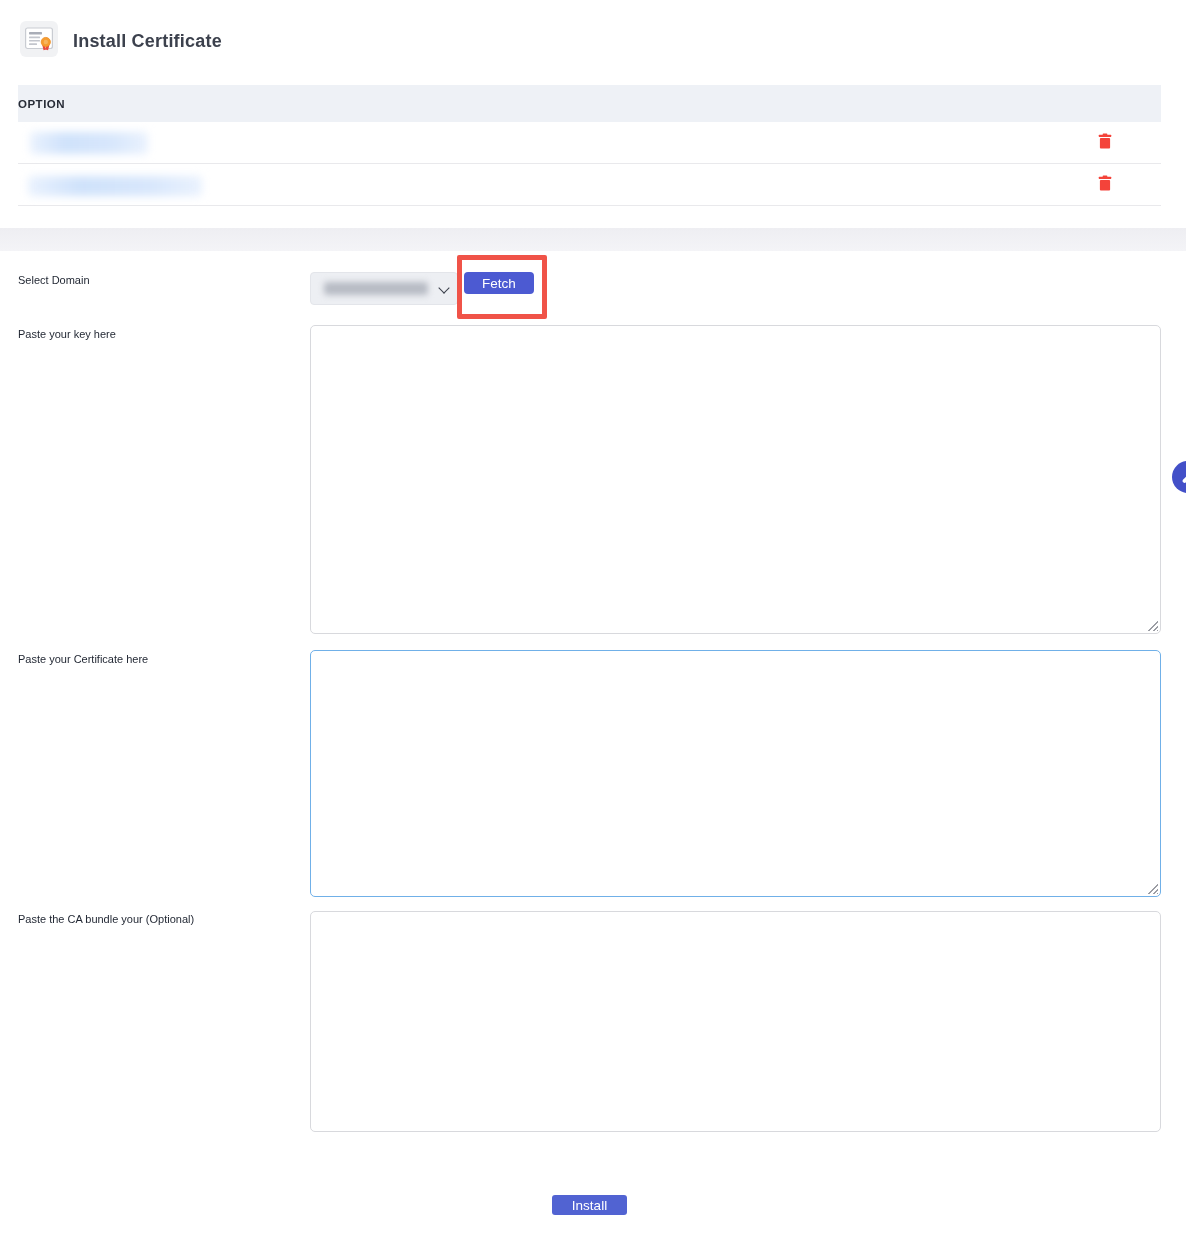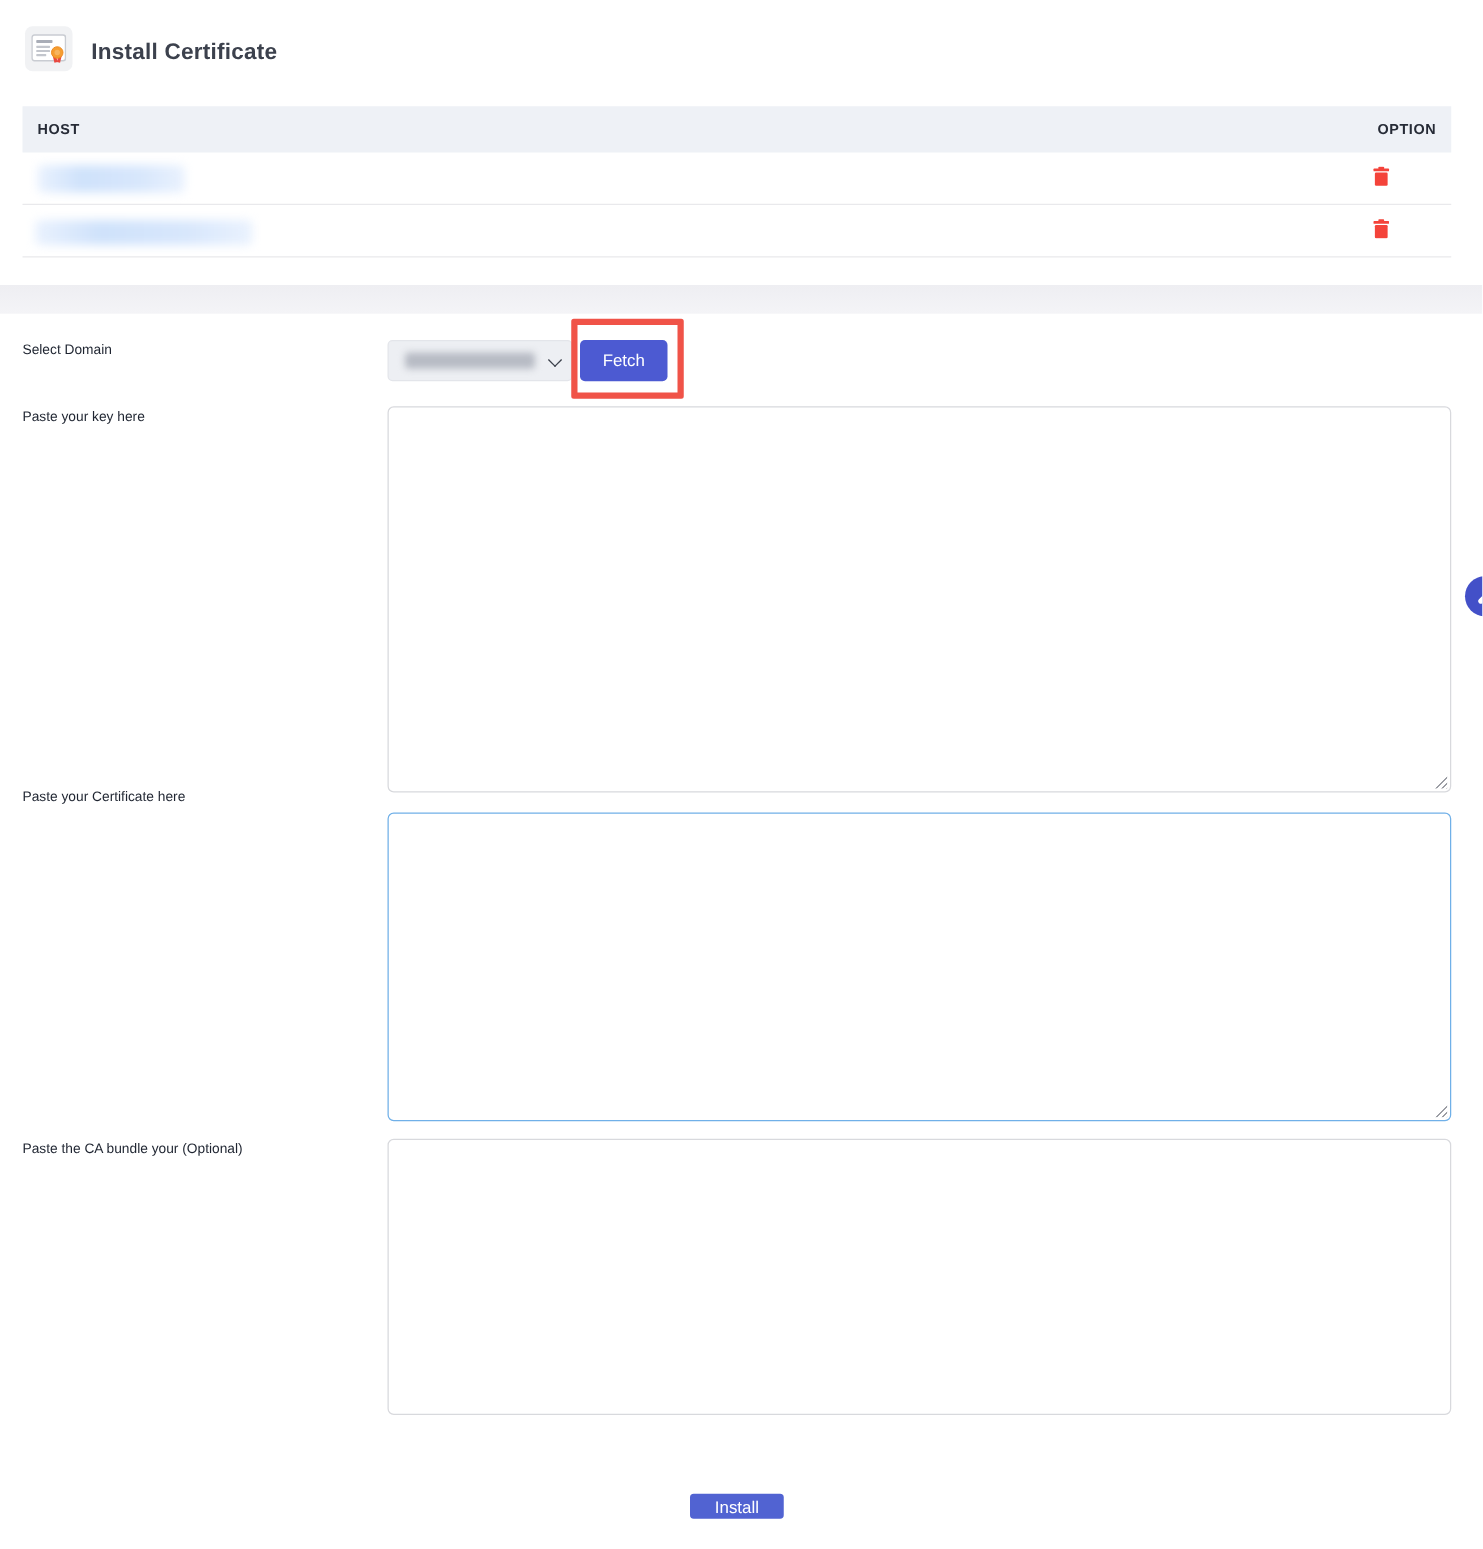--- a/index.html
+++ b/index.html
@@ -29,35 +29,35 @@
     display:flex; align-items:center; justify-content:center; }
 
   
   .band { position:absolute; left:0; right:0; top:228px; height:23px;
     background:linear-gradient(#eeeef2,#f4f4f7); }
 
   
   .flabel { position:absolute; left:18px; font-size:11px; font-weight:500; color:#1e2430; }
   .lbl-domain { top:274px; }
   .lbl-key { top:328px; }
-  .lbl-cert { top:632px; }
+  .lbl-cert { top:653px; }
   .lbl-ca { top:913px; }
 
   .domain-select { position:absolute; left:310px; top:272px; width:148px; height:33px;
     background:#edeff3; border:1px solid #e3e5ea; border-radius:4px; cursor:pointer;
     display:flex; align-items:center; }
   .sel-redacted { margin-left:13px; width:104px; height:13px; border-radius:3px;
     background:#b7bbc4; filter:blur(3px); }
   .chev { position:absolute; right:9px; top:11px; width:8px; height:8px; }
   .chev::before { content:""; position:absolute; left:0; top:0; width:7px; height:7px;
     border-right:1.8px solid #3a3f4a; border-bottom:1.8px solid #3a3f4a; transform:rotate(45deg); }
 
   .annot-box { position:absolute; left:457px; top:255px; width:90px; height:64px;
     border:5px solid #f05348; border-radius:2px; pointer-events:none; }
-  .fetch-btn { position:absolute; left:464px; top:272px; width:70px; height:33px;
+  .fetch-btn { position:absolute; left:464px; top:272px; width:70px; height:22px;
     background:#4c5ad2; color:#fff; font-size:13.5px; font-weight:500; font-family:inherit;
     border:none; border-radius:4px; cursor:pointer; }
 
   .ta-wrap { position:absolute; left:310px; width:851px; }
   .ta-wrap textarea { width:100%; height:100%; resize:none; outline:none;
     border:1px solid #d8d9dd; border-radius:5px; background:#fff;
     font-family:inherit; font-size:13px; padding:8px; display:block; }
   .wrap-key { top:325px; height:309px; }
   .wrap-cert { top:650px; height:247px; }
   .wrap-ca { top:911px; height:221px; }
@@ -92,21 +92,20 @@
       <rect x="17.8" y="17.5" width="2.6" height="5.5" fill="#e8483f" transform="rotate(-14 19 20)"></rect>
       <rect x="21.2" y="17.5" width="2.6" height="5.5" fill="#e8483f" transform="rotate(14 22.5 20)"></rect>
       <circle cx="20.8" cy="15" r="4.6" fill="#f59d31" stroke="#ef8b1f" stroke-width="0.8"></circle>
       <circle cx="20.8" cy="15" r="2.2" fill="#f7b45e"></circle>
     </svg>
   </div>
   <div class="page-title">Install Certificate</div>
 
   <div class="table">
     <div class="thead">
-      <div class="th-host">HOST</div>
       <div class="th-option">OPTION</div>
     </div>
     <div class="trow">
       <div class="blur-host"></div>
       <button class="del-btn">
         <span>
           <svg width="14" height="16" viewBox="0 0 14 16">
             <rect x="4.7" y="0.4" width="4.6" height="2.2" rx="0.6" fill="#f4433a"></rect>
             <rect x="0.8" y="1.8" width="12.4" height="2.2" rx="0.5" fill="#f4433a"></rect>
             <rect x="1.9" y="5" width="10.2" height="10.6" rx="1" fill="#f4433a"></rect>

